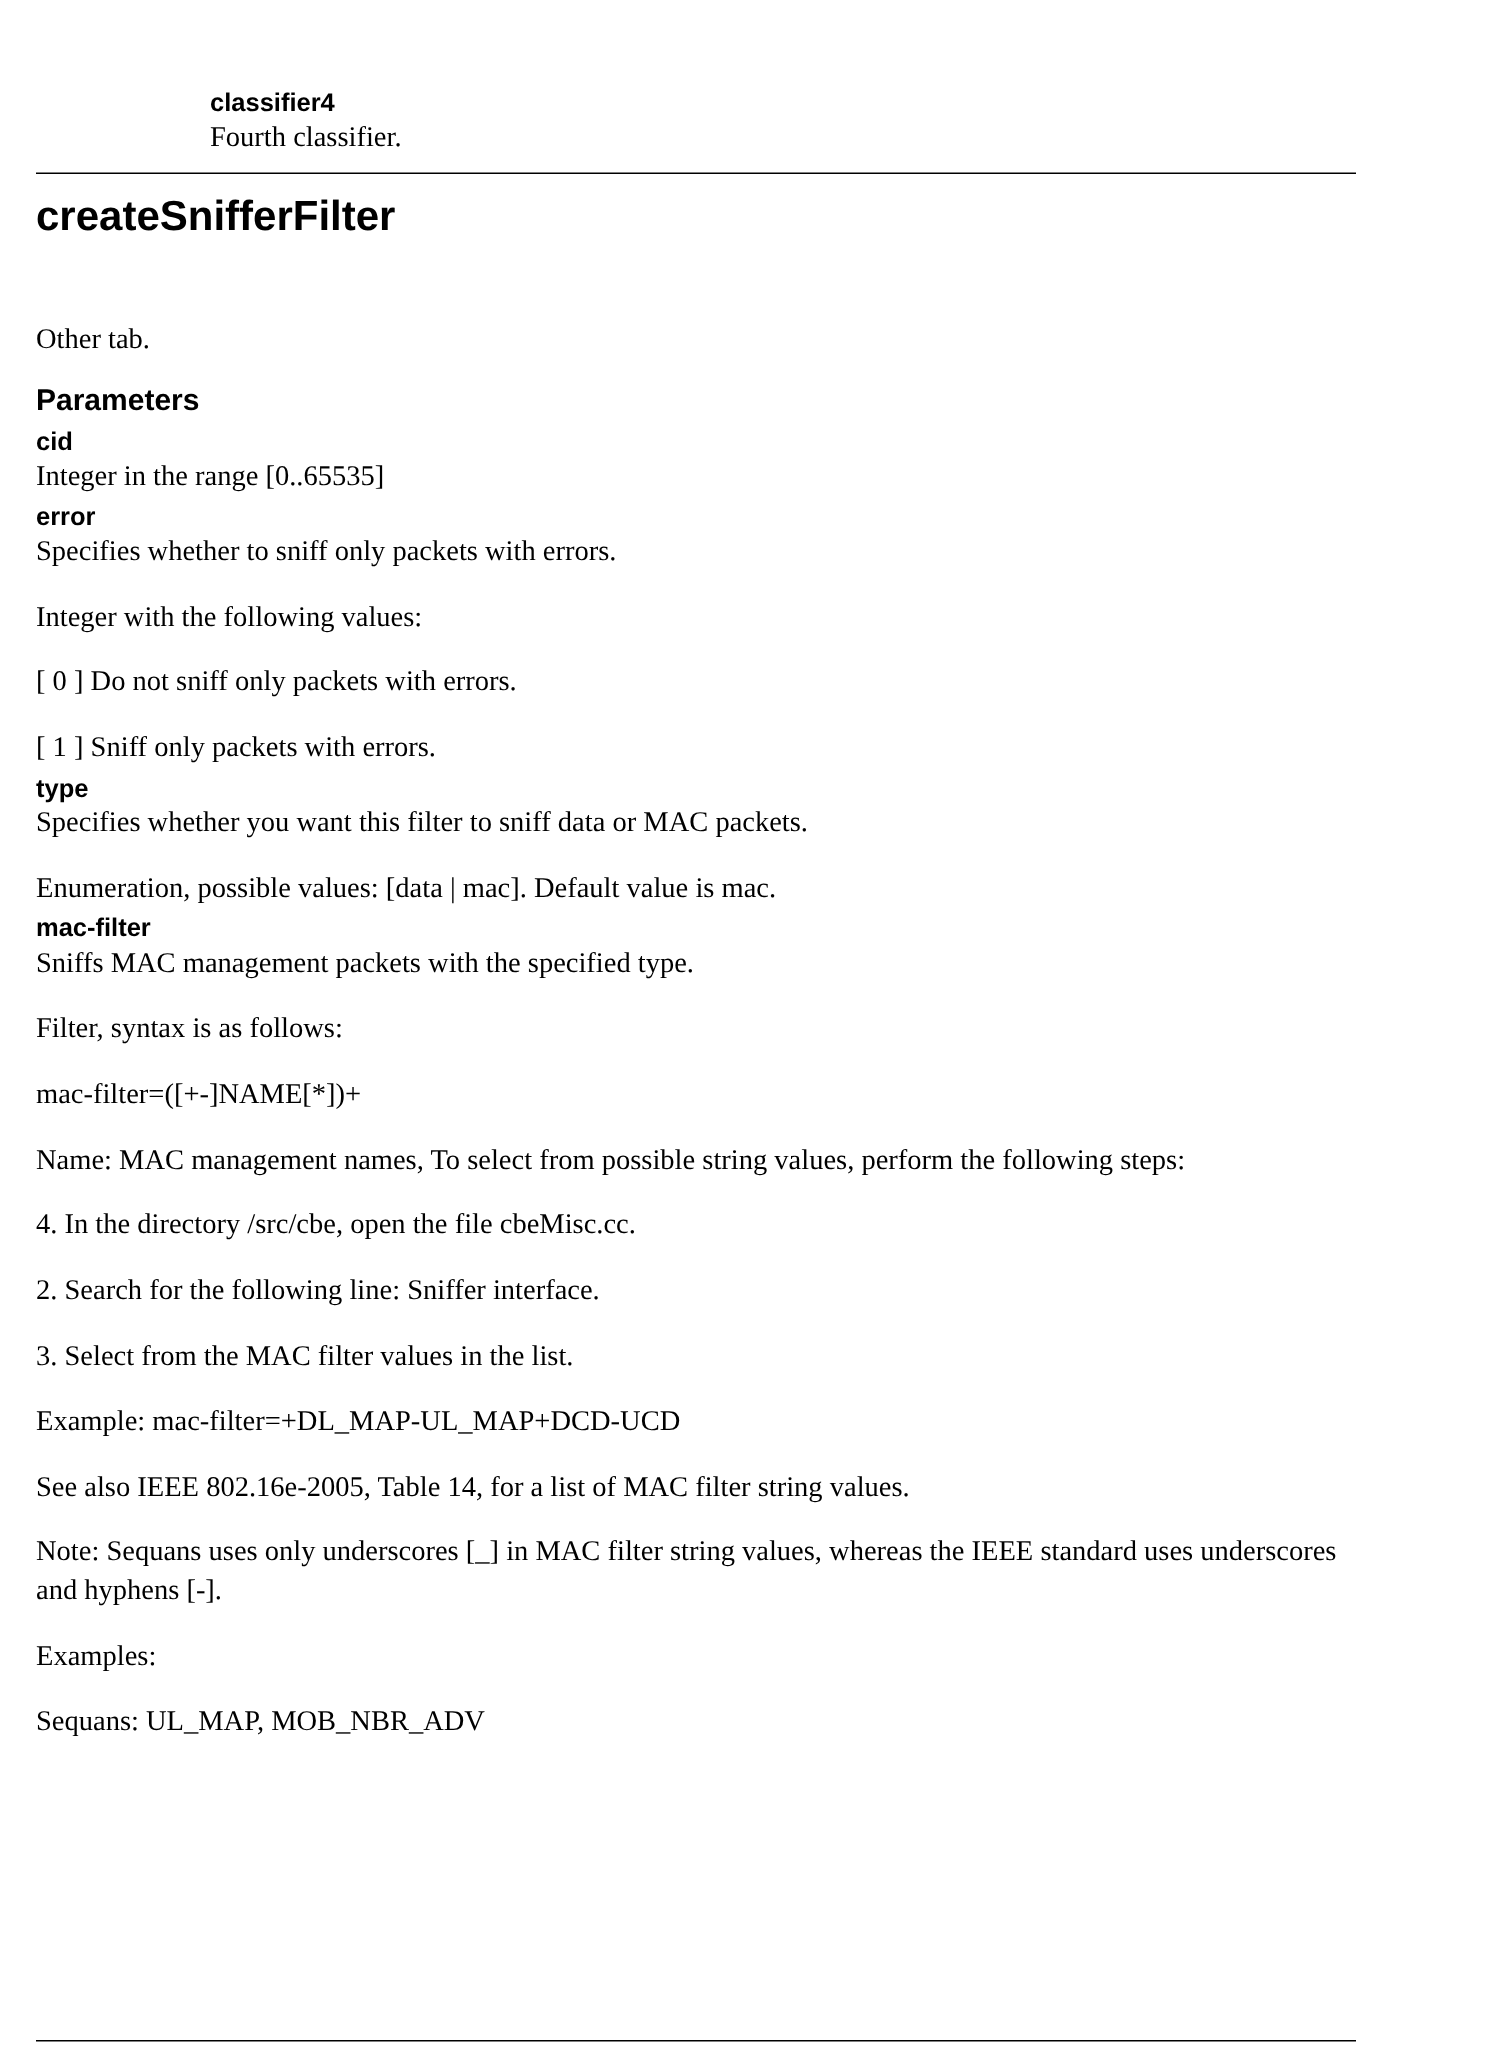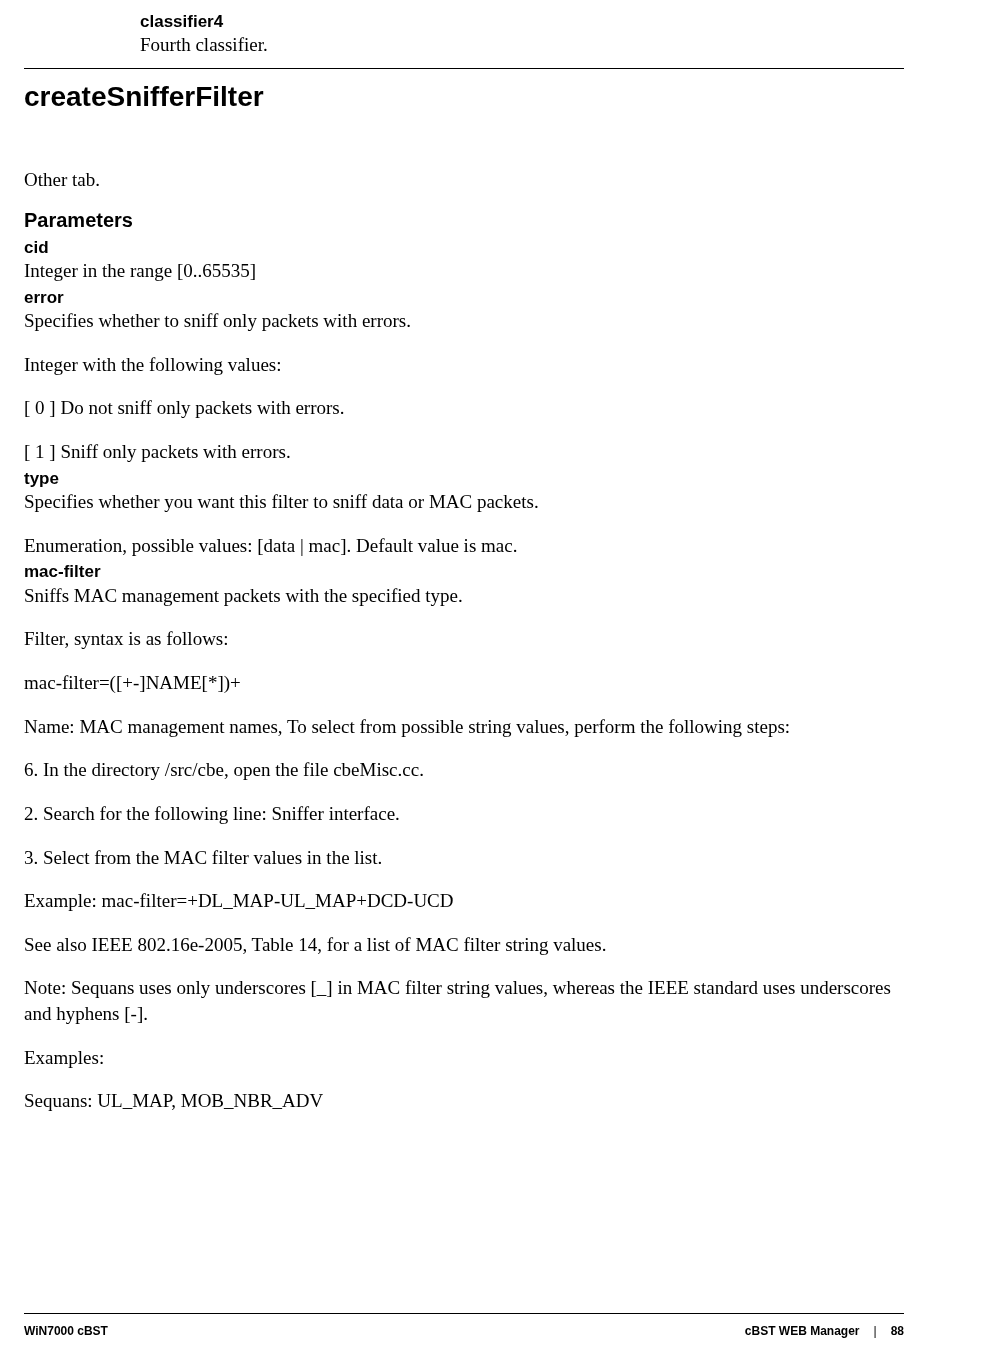--- a/index.html
+++ b/index.html
@@ -11,20 +11,21 @@
   }
   .page {
     width: 992px;
     height: 1366px;
     position: relative;
     padding: 0 88px 0 24px;
   }
   .top-block {
     margin-left: 116px;
     padding-top: 12px;
+    margin-top: 47px;
   }
   .param-name {
     font-family: Verdana, Geneva, Tahoma, sans-serif;
     font-weight: 700;
     font-size: 17px;
     line-height: 1.2;
   }
   .body-text {
     font-size: 19px;
     line-height: 1.35;
@@ -128,21 +129,21 @@
       <p class="body-text">Specifies whether you want this filter to sniff data or MAC packets.</p>
       <p class="body-text">Enumeration, possible values: [data | mac]. Default value is mac.</p>
     </div>
 
     <div class="param-block">
       <div class="param-name">mac-filter</div>
       <p class="body-text">Sniffs MAC management packets with the specified type.</p>
       <p class="body-text">Filter, syntax is as follows:</p>
       <p class="body-text">mac-filter=([+-]NAME[*])+</p>
       <p class="body-text">Name: MAC management names, To select from possible string values, perform the following steps:</p>
-      <p class="body-text">6. In the directory /src/cbe, open the file cbeMisc.cc.</p>
+      <p class="body-text">4. In the directory /src/cbe, open the file cbeMisc.cc.</p>
       <p class="body-text">2. Search for the following line: Sniffer interface.</p>
       <p class="body-text">3. Select from the MAC filter values in the list.</p>
       <p class="body-text">Example: mac-filter=+DL_MAP-UL_MAP+DCD-UCD</p>
       <p class="body-text">See also IEEE 802.16e-2005, Table 14, for a list of MAC filter string values.</p>
       <p class="body-text">Note: Sequans uses only underscores [_] in MAC filter string values, whereas the IEEE standard uses underscores and hyphens [-].</p>
       <p class="body-text">Examples:</p>
       <p class="body-text">Sequans: UL_MAP, MOB_NBR_ADV</p>
     </div>
 
   </div>

